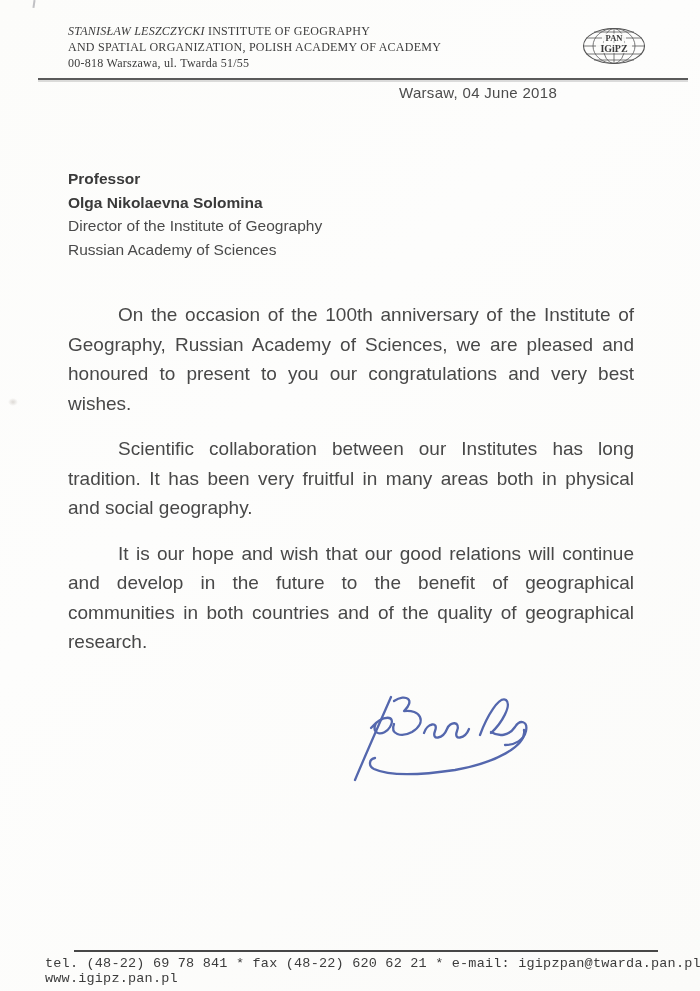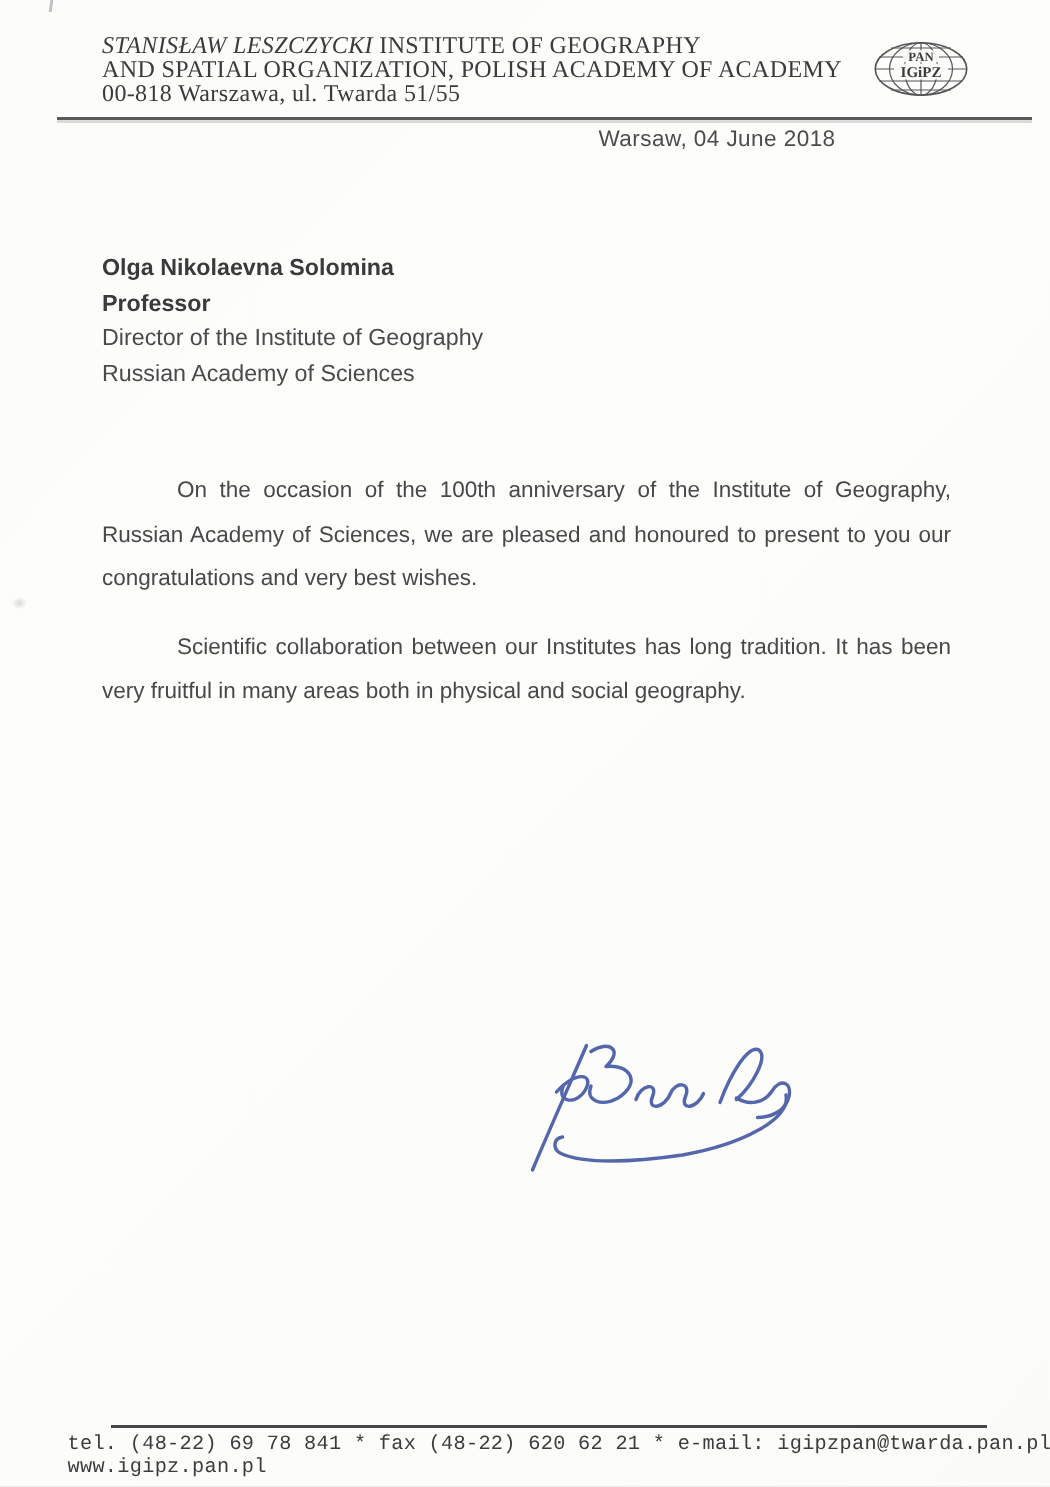--- a/index.html
+++ b/index.html
@@ -14,21 +14,21 @@
     margin: 0 auto;
     background: linear-gradient(135deg, #fcfcfa 0%, #fdfdfc 40%, #fbfbf9 100%);
     overflow: hidden;
     color: #3f3f3f;
   }
   
   .letterhead {
     position: absolute;
     left: 68px; top: 23px;
     font-family: "Liberation Serif", serif;
-    font-size: 16px;
+    font-size: 12px;
     line-height: 16px;
     color: #3b3b3b;
     letter-spacing: 0.25px;
     white-space: nowrap;
   }
   .letterhead .inst-italic { font-style: italic; }
   .logo {
     position: absolute;
     left: 581px; top: 26px;
     width: 66px; height: 40px;
@@ -53,23 +53,23 @@
     position: absolute;
     left: 68px; top: 167px;
     font-size: 15.5px;
     line-height: 23.5px;
     color: #4a4a4a;
   }
   .recipient .strong { font-weight: bold; color: #3a3a3a; }
   
   .letter-body {
     position: absolute;
-    left: 68px; top: 312px;
+    left: 68px; top: 300px;
     width: 566px;
-    font-size: 15px;
+    font-size: 19px;
     line-height: 29.5px;
     text-align: justify;
     color: #484848;
   }
   .letter-body p { margin: 0 0 16px 0; text-indent: 50px; }
   
   .signer-line {
     position: absolute;
     left: 360px; top: 674px;
     font-size: 15px;
@@ -144,29 +144,30 @@
     <rect x="15" y="16.5" width="36" height="10.5" fill="#fdfdfb" opacity="0.92"></rect>
     <text x="33" y="14.5" text-anchor="middle" font-family="Liberation Serif, serif" font-size="8.5" font-weight="bold" fill="#3c3c3c">PAN</text>
     <text x="33" y="25.5" text-anchor="middle" font-family="Liberation Serif, serif" font-size="10" font-weight="bold" fill="#3c3c3c">IGiPZ</text>
   </svg>
 
   <div class="head-rule"></div>
 
   <div class="dateline">Warsaw, 04 June 2018</div>
 
   <div class="recipient">
+    <div class="strong">Professor</div>
     <div class="strong">Olga Nikolaevna Solomina</div>
-    <div class="strong">Professor</div>
     <div>Director of the Institute of Geography</div>
     <div>Russian Academy of Sciences</div>
   </div>
 
   <div class="letter-body">
     <p>On the occasion of the 100th anniversary of the Institute of Geography, Russian Academy of Sciences, we are pleased and honoured to present to you our congratulations and very best wishes.</p>
     <p>Scientific collaboration between our Institutes has long tradition. It has been very fruitful in many areas both in physical and social geography.</p>
+    <p>It is our hope and wish that our good relations will continue and develop in the future to the benefit of geographical communities in both countries and of the quality of geographical research.</p>
   </div>
 
 
   <svg class="signature-svg" viewBox="0 0 208 98" xmlns="http://www.w3.org/2000/svg">
     <g fill="none" stroke-width="2.3" stroke-linecap="round" stroke-linejoin="round" opacity="0.88" stroke="#3d53a3">
       <path d="M 12 90 C 22 66, 38 30, 48 7"></path>
       <path d="M 28 38 C 40 24, 54 25, 47 37 C 41 47, 27 45, 33 33"></path>
       <path d="M 51 11 C 63 3, 73 10, 61 21 C 77 19, 85 32, 69 42 C 58 48, 47 44, 51 34"></path>
       <path d="M 81 43 C 84 33, 96 31, 92 41 C 88 51, 100 49, 104 39 C 107 31, 118 31, 114 41 C 110 51, 122 49, 126 39"></path>
       <path d="M 137 45 C 144 26, 156 6, 163 10 C 169 15, 159 33, 148 43"></path>

